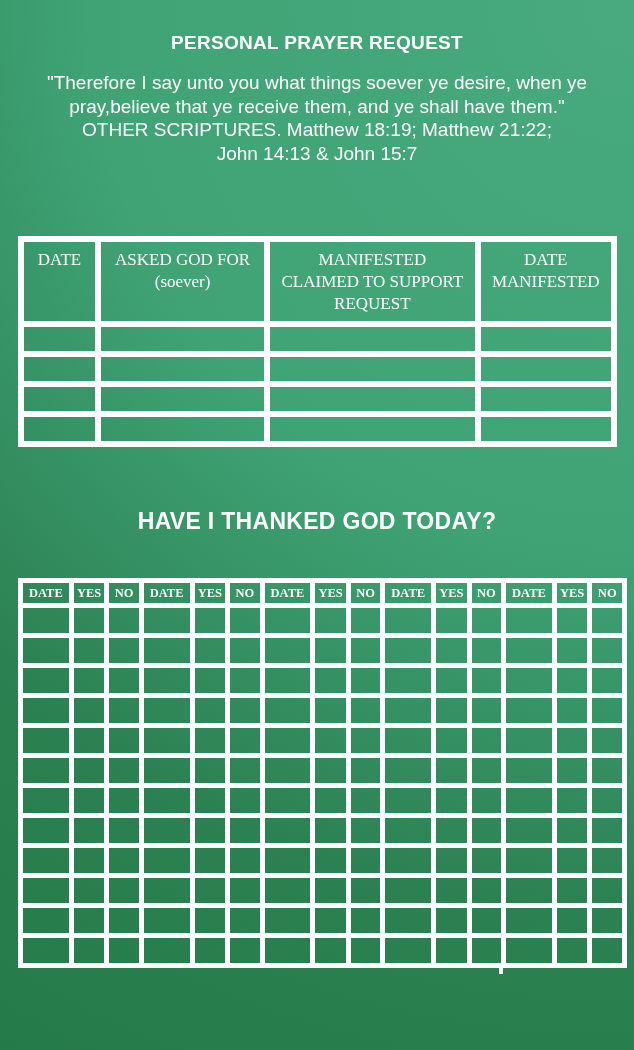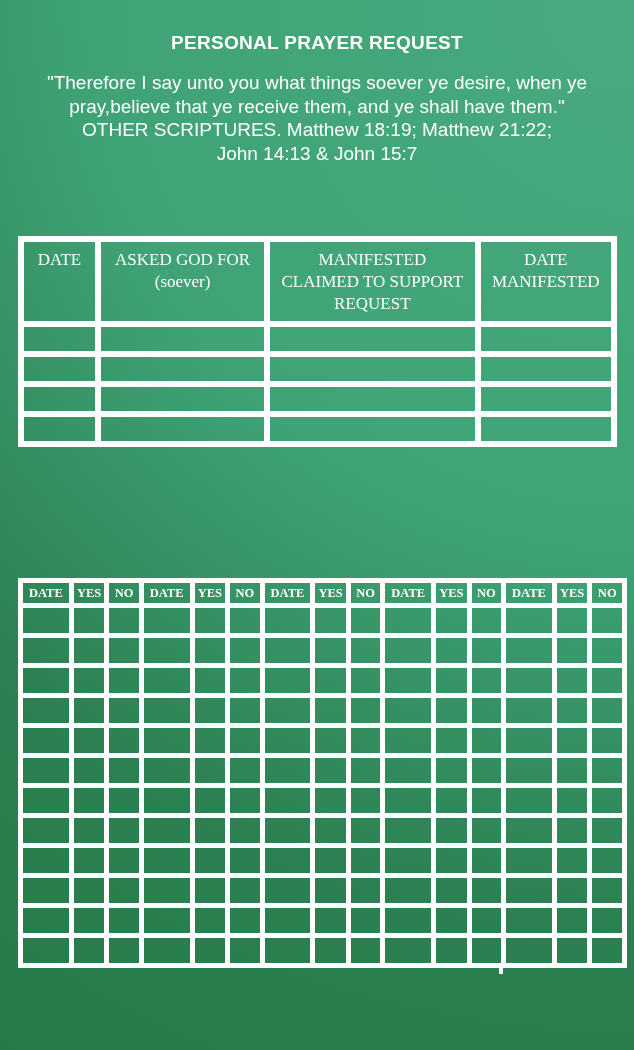--- a/index.html
+++ b/index.html
@@ -156,20 +156,21 @@
         </tr>
         <tr>
           <td></td>
           <td></td>
           <td></td>
           <td></td>
         </tr>
       </tbody>
   </table>
 
+  <h2 class="grid-title">HAVE I THANKED GOD TODAY?</h2>
 
   <table class="thanked-grid">
     <colgroup>
         <col style="width: 8.4%;">
         <col style="width: 5.9%;">
         <col style="width: 5.7%;">
         <col style="width: 8.4%;">
         <col style="width: 5.9%;">
         <col style="width: 5.7%;">
         <col style="width: 8.4%;">

